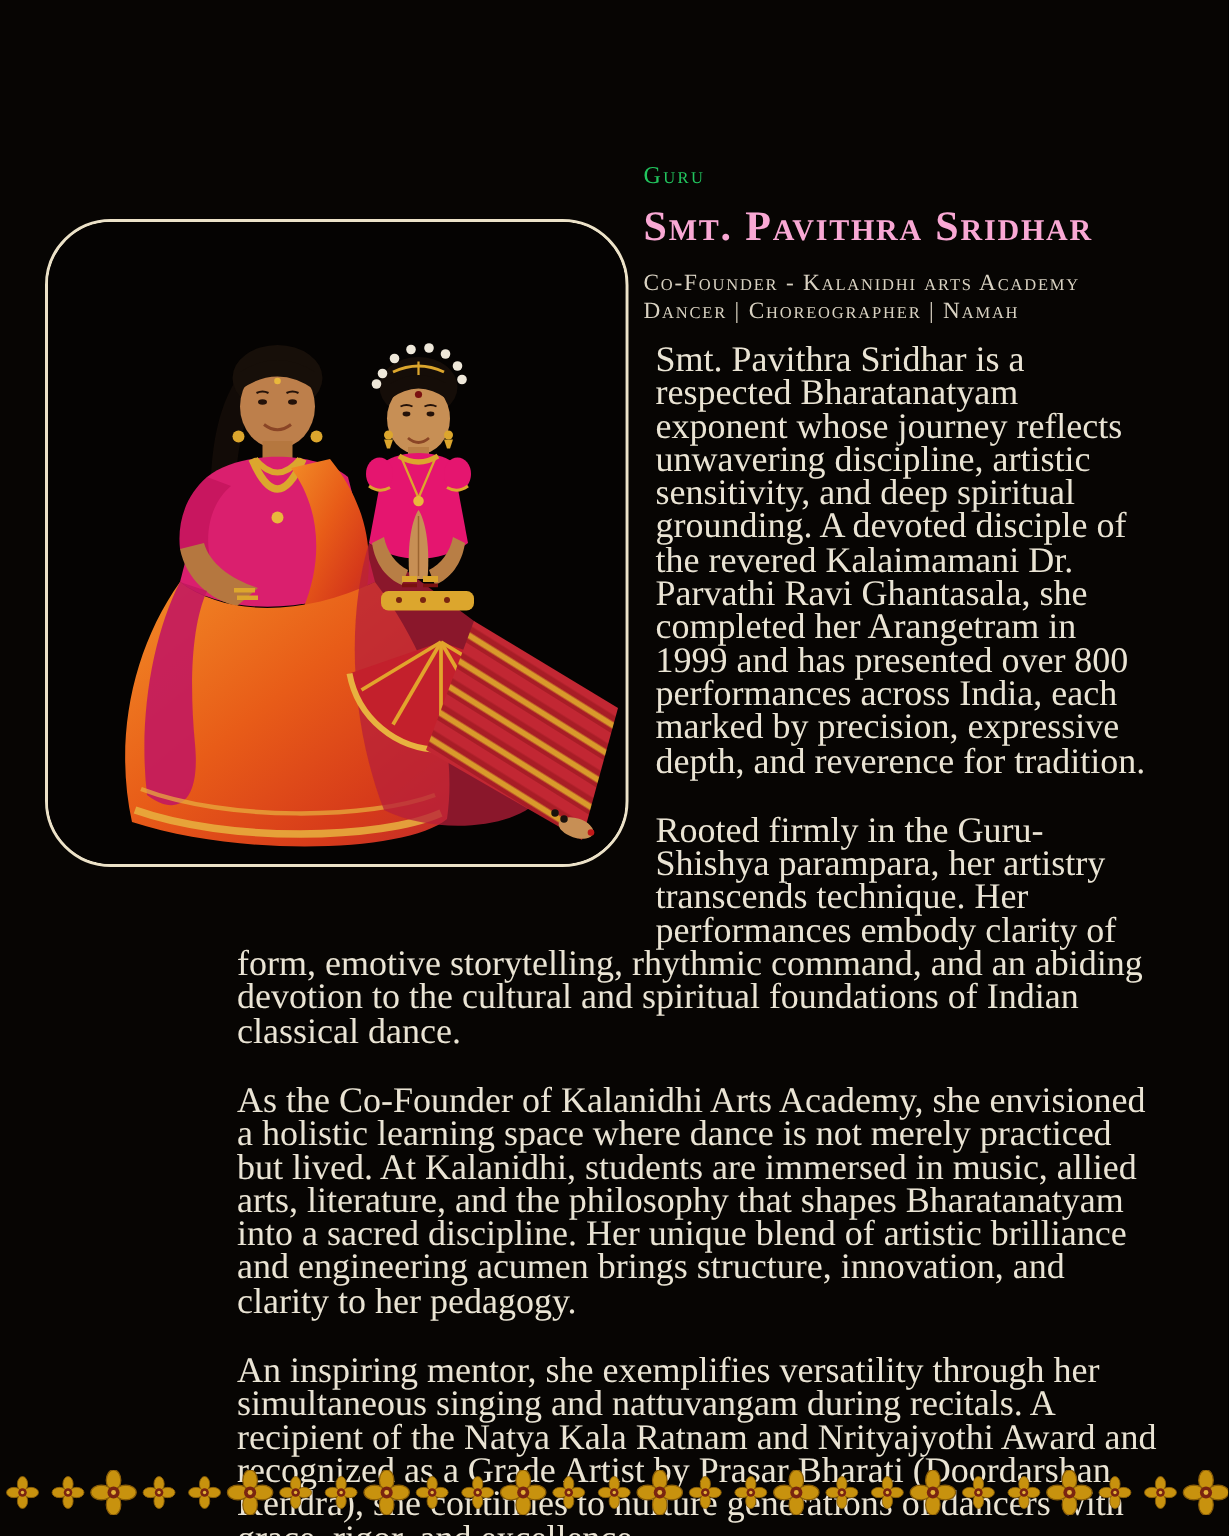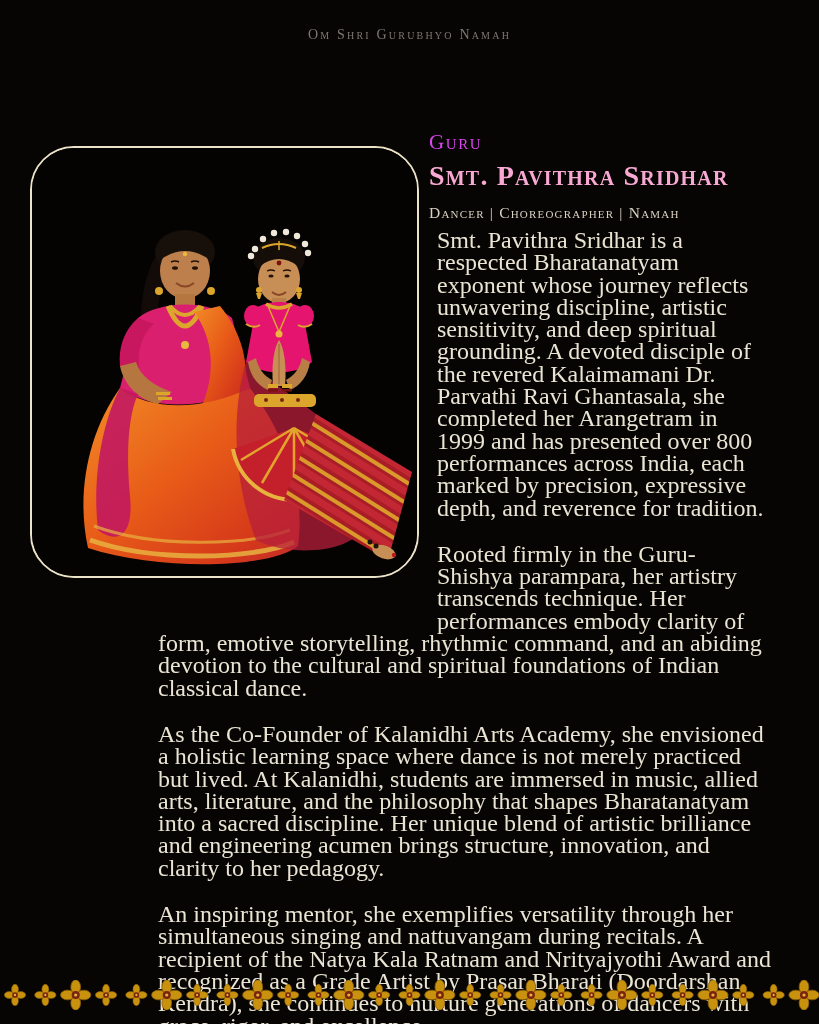--- a/index.html
+++ b/index.html
@@ -24,23 +24,22 @@
     border-radius:44px;
     overflow:hidden;
     background:#050302;
   }
   .photo-frame svg{display:block;width:100%;height:100%;}
   .header-block{
     position:absolute;left:429px;top:106px;width:385px;
   }
   .guru-label{
     font-variant:small-caps;
-    font-size:21px;line-height:24px;letter-spacing:1.6px;
-    color:#d946ef;
-    margin-top:24px;
+    font-size:16px;line-height:24px;letter-spacing:1.6px;
+    color:#22c55e;
   }
   .page-title{
     margin:6px 0 0 0;
     font-variant:small-caps;
     font-weight:bold;
     font-size:28px;line-height:32px;letter-spacing:1.2px;
     color:#f9a8d4;
   }
   .subtitles{
     margin-top:11px;
@@ -59,21 +58,20 @@
   .ornament-row{
     position:absolute;left:0;top:980px;width:819px;height:30px;
   }
   .ornament-row svg{display:block;width:819px;height:30px;}
 </style>
 </head>
 <body>
 
 <div class="page">
 
-  <div class="invocation">Om Shri Gurubhyo Namah</div>
 
   <div class="photo-frame">
     <svg viewBox="0 0 385 428" role="img" aria-label="Two Bharatanatyam dancers in pink and orange silk costumes with gold jewellery, seated against a black background inside a rounded cream frame">
       <defs>
         <linearGradient id="sareeOr" x1="0" y1="0" x2="1" y2="1">
           <stop offset="0" stop-color="#f28c26"></stop>
           <stop offset="0.45" stop-color="#e85c18"></stop>
           <stop offset="0.8" stop-color="#d63a1a"></stop>
           <stop offset="1" stop-color="#c22b2b"></stop>
         </linearGradient>
@@ -177,20 +175,21 @@
       <circle cx="362" cy="407" r="2.2" fill="#c01818"></circle>
       <circle cx="338" cy="394" r="2.5" fill="#1a120c"></circle>
       <circle cx="344" cy="398" r="2.5" fill="#1a120c"></circle>
     </svg>
   </div>
 
   <div class="header-block">
     <div class="guru-label">Guru</div>
     <h1 class="page-title">Smt. Pavithra Sridhar</h1>
     <div class="subtitles">
+      <div>Co-Founder - Kalanidhi arts Academy</div>
       <div>Dancer | Choreographer | Namah</div>
     </div>
   </div>
 
   <div class="bio-text">
     <div class="wrap-spacer"></div>
     <p>Smt. Pavithra Sridhar is a respected Bharatanatyam exponent whose journey reflects unwavering discipline, artistic sensitivity, and deep spiritual grounding. A devoted disciple of the revered Kalaimamani Dr. Parvathi Ravi Ghantasala, she completed her Arangetram in 1999 and has presented over 800 performances across India, each marked by precision, expressive depth, and reverence for tradition.</p>
     <p>Rooted firmly in the Guru-Shishya parampara, her artistry transcends technique. Her performances embody clarity of form, emotive storytelling, rhythmic command, and an abiding devotion to the cultural and spiritual foundations of Indian classical dance.</p>
     <p>As the Co-Founder of Kalanidhi Arts Academy, she envisioned a holistic learning space where dance is not merely practiced but lived. At Kalanidhi, students are immersed in music, allied arts, literature, and the philosophy that shapes Bharatanatyam into a sacred discipline. Her unique blend of artistic brilliance and engineering acumen brings structure, innovation, and clarity to her pedagogy.</p>
     <p>An inspiring mentor, she exemplifies versatility through her simultaneous singing and nattuvangam during recitals. A recipient of the Natya Kala Ratnam and Nrityajyothi Award and recognized as a Grade Artist by Prasar Bharati (Doordarshan Kendra), she continues to nurture generations of dancers with grace, rigor, and excellence.</p>

